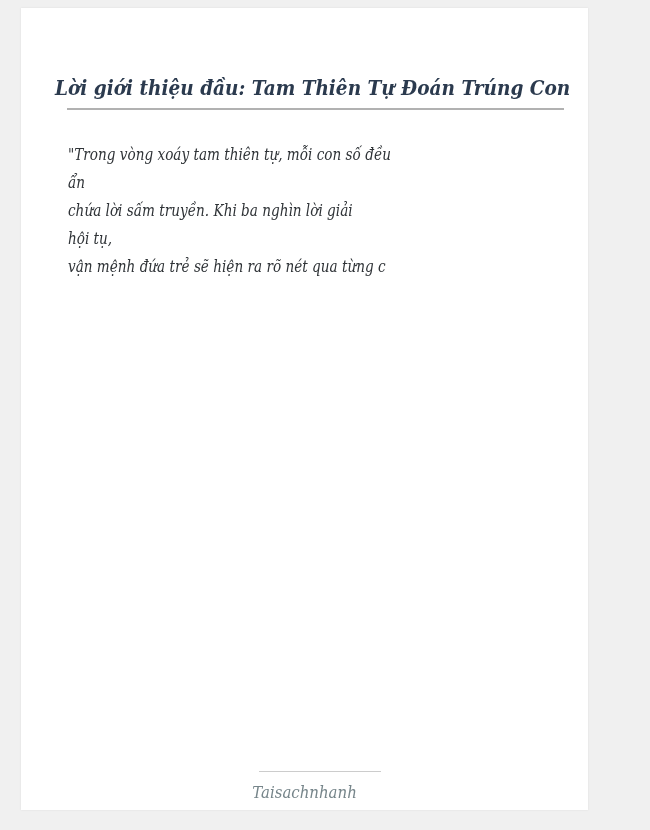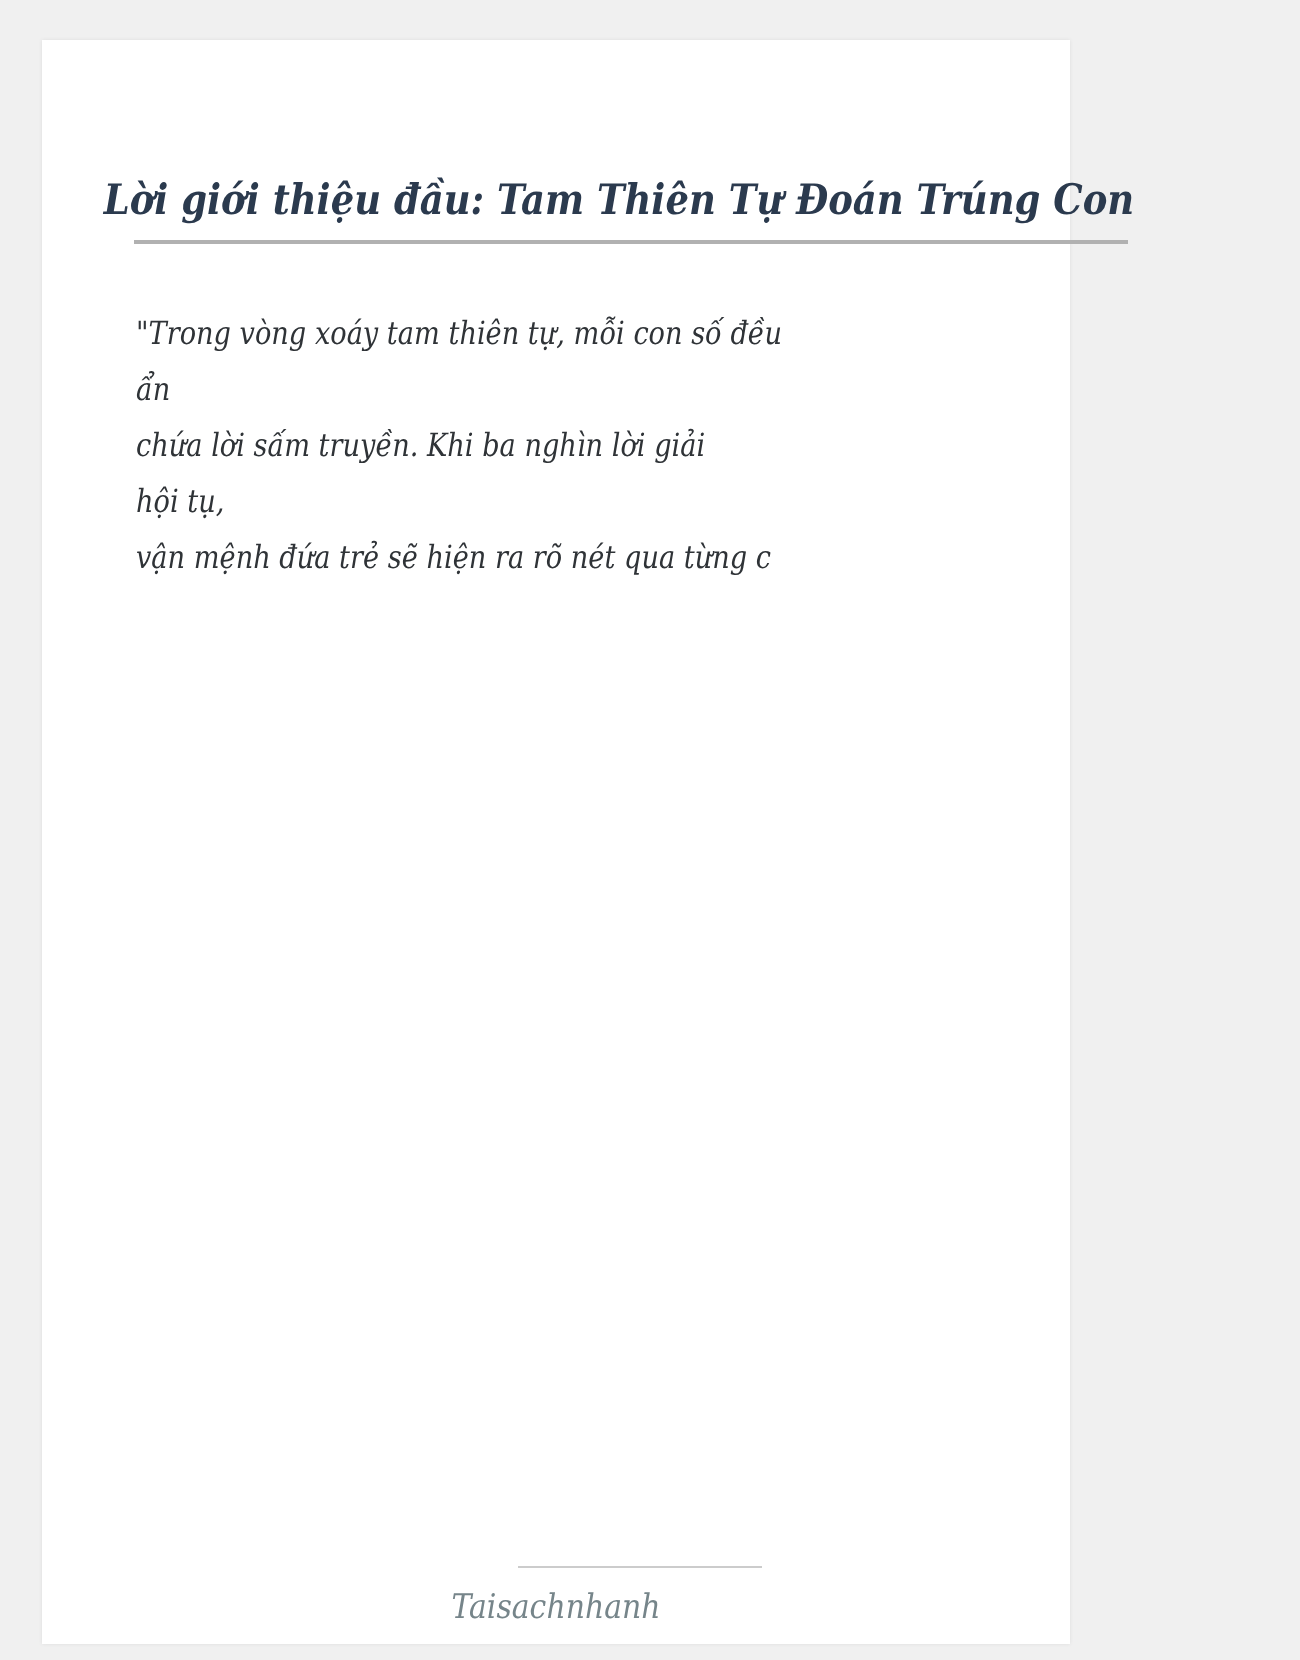--- a/index.html
+++ b/index.html
@@ -12,22 +12,22 @@
   }
   .viewer {
     position: relative;
     width: 650px;
     height: 830px;
     background: #f0f0f0;
   }
   .page {
     position: absolute;
     left: 21px;
-    top: 20px;
-    width: 514px;
+    top: 8px;
+    width: 567px;
     height: 802px;
     background: #ffffff;
     box-shadow: 0 0 2px rgba(0,0,0,0.08);
   }
   .title {
     position: absolute;
     top: 66px;
     left: 0;
     width: 100%;
     text-align: center;

